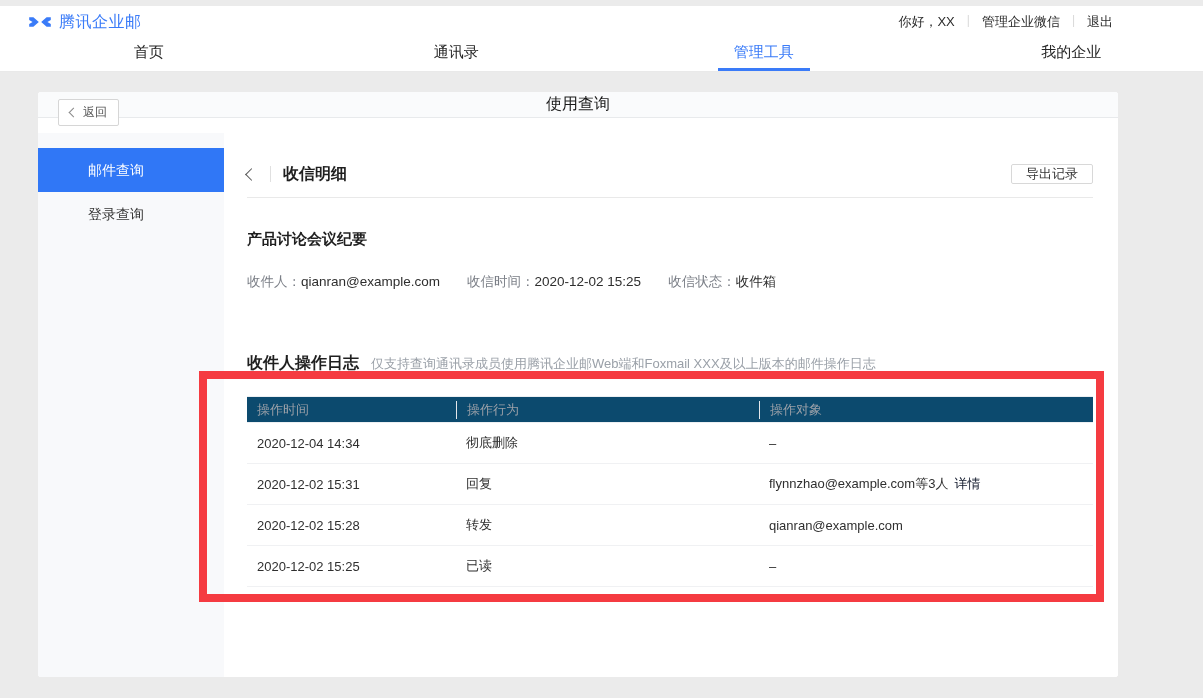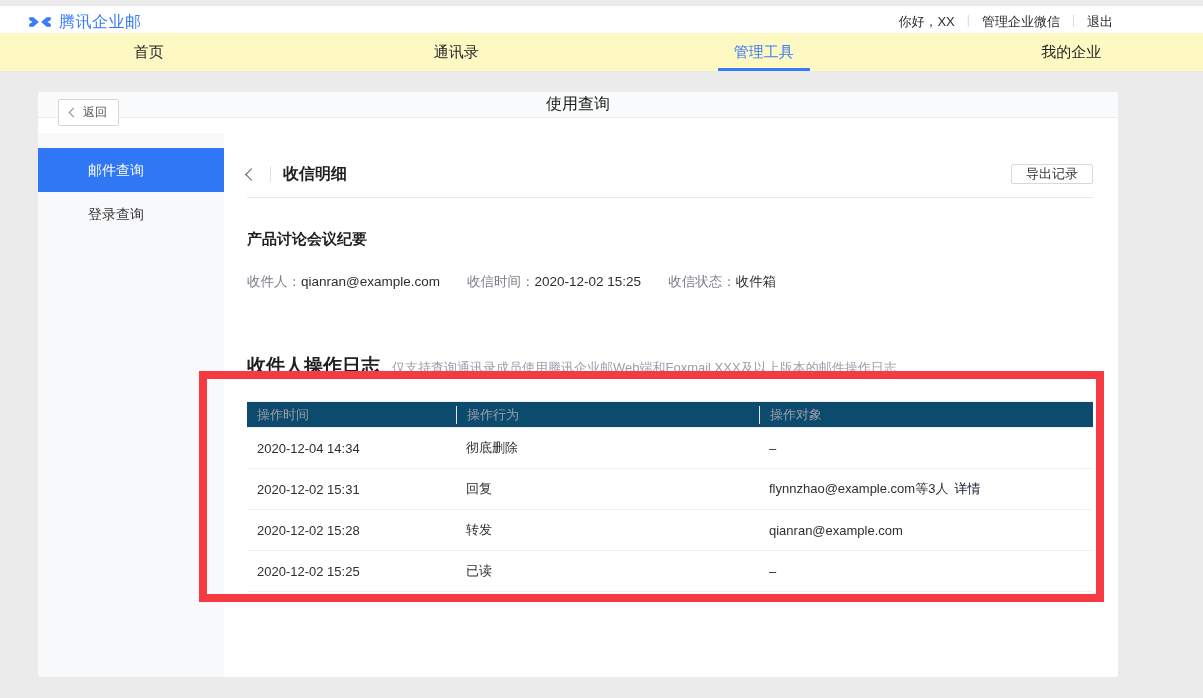--- a/index.html
+++ b/index.html
@@ -15,21 +15,21 @@
     display:flex; align-items:center; padding:0 90px 0 28px;
   }
   .logo { display:flex; align-items:center; gap:7px; }
   .logo-text { color:#3a7bf8; font-size:16px; font-weight:500; letter-spacing:.5px; }
   .topbar-right { margin-left:auto; display:flex; font-size:13px; color:#2b2b2b; }
   .topbar-right .sep { color:#d9d9d9; margin:0 12px; font-size:12px; }
   .toplink { cursor:default; }
   
   .navbar {
     position:absolute; left:0; top:33px; width:1203px; height:39px;
-    background:#fef9c3; border-bottom:1px solid #e9e9e9;
+    background:#ffffff; border-bottom:1px solid #e9e9e9;
     display:flex; padding-left:17px;gap:44px;
   }
   .nav-tab {
     width:270px; text-align:center; font-size:15px; color:#262626;
     line-height:38px; position:relative;
   }
   .nav-tab.active { color:#3a7bf8; font-weight:500; }
   .nav-tab.active::after {
     content:""; position:absolute; left:50%; transform:translateX(-50%);
     bottom:0; width:92px; height:3px; background:#3a7bf8;
@@ -80,21 +80,21 @@
     margin-left:auto; height:20px; padding:0 14px;
     background:#fff; border:1px solid #d8d8d8; border-radius:2px;
     font-size:13px; color:#333; display:flex; align-items:center; cursor:pointer;
   }
   .divider { margin:0 25px 0 23px; border-top:1px solid #e9e9e9; }
   .subject { margin:32px 0 0 23px; font-size:15px; font-weight:700; color:#1f1f1f;font-family:Liberation Mono, monospace; }
   .meta { margin:24px 0 0 23px; display:flex; gap:27px; font-size:13.5px; }
   .meta .label { color:#7b7f87; }
   .meta .value { color:#2e2e2e; }
   .log-head { margin:62px 0 0 23px; display:flex; align-items:baseline; }
-  .log-title { font-size:19px; font-weight:700; color:#1f1f1f; }
+  .log-title { font-size:16px; font-weight:700; color:#1f1f1f; }
   .log-note { font-size:13px; color:#9aa0a8; margin-left:12px; }
   
   .log-table { margin:22px 25px 0 23px; }
   .t-head {
     display:flex; height:27px; align-items:center;
     background:#0c4a6e; border-top:1px solid #eceff2; border-bottom:1px solid #eceff2;
     font-size:13px; color:#9ba0a8;
   }
   .t-row {
     display:flex; height:41px; align-items:center;

